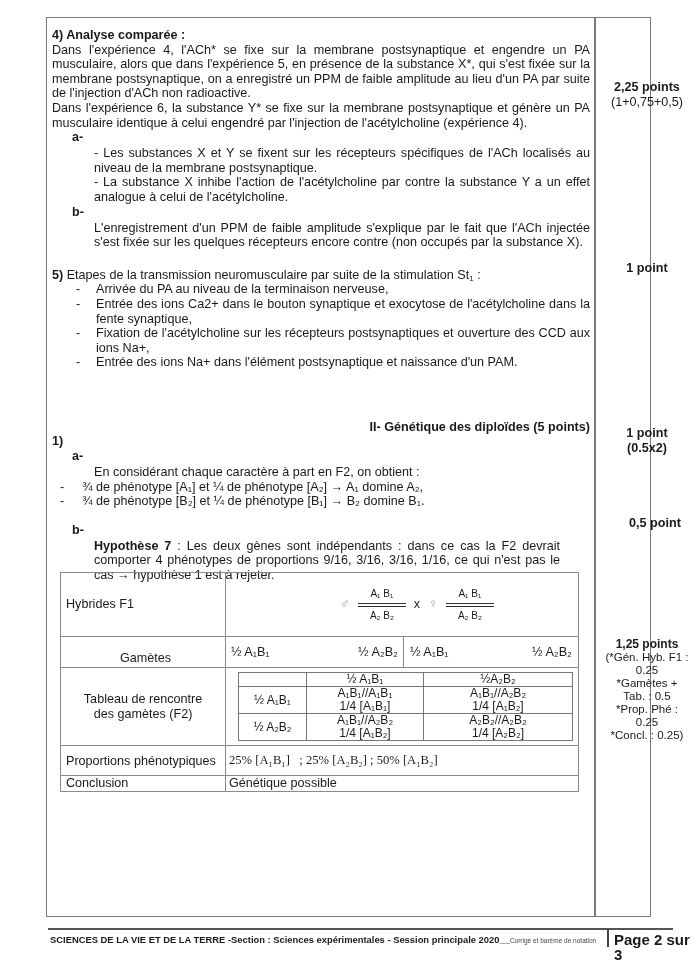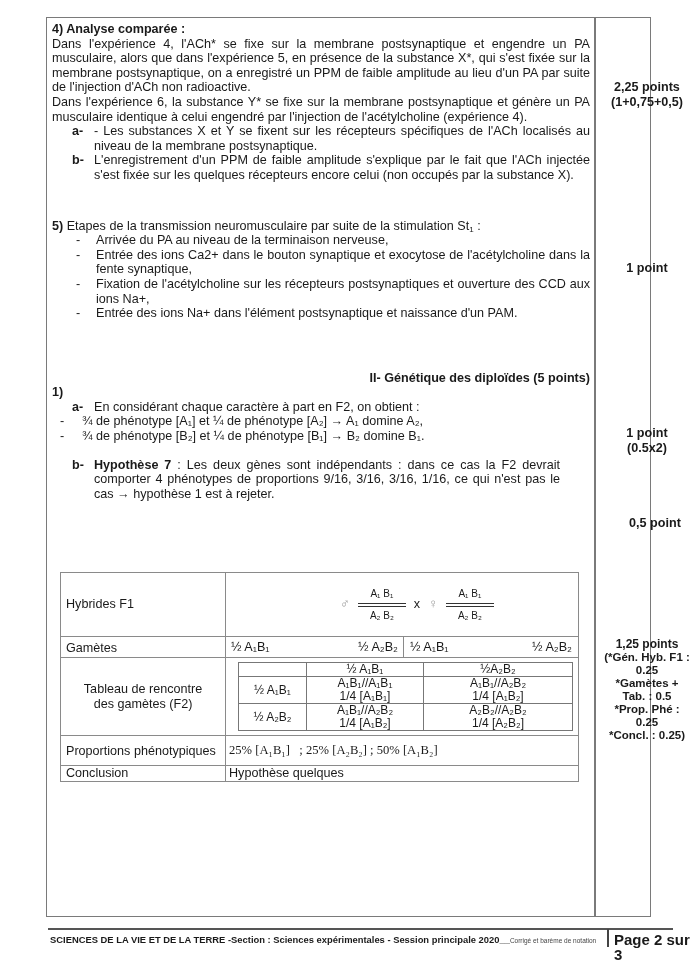--- a/index.html
+++ b/index.html
@@ -2,32 +2,32 @@
 <html><head>
 <meta charset="utf-8">
 <style>
   * { box-sizing: border-box; margin: 0; padding: 0; }
   html, body { width: 698px; height: 960px; background: #ffffff; overflow: hidden; }
   body { font-family: "Liberation Sans", sans-serif; color: #1a1a1a; font-size: 12.6px; line-height: 14.6px; position: relative; }
 
   .frame { position: absolute; left: 46px; top: 17px; width: 605px; height: 900px; border: 1.5px solid #7a7a7a; }
   .col-divider { position: absolute; left: 594px; top: 17px; width: 1.5px; height: 900px; background: #7a7a7a; }
 
-  .content { position: absolute; left: 52px; top: 22px; width: 538px; }
+  .content { position: absolute; left: 52px; top: 28px; width: 538px; }
   .pts { position: absolute; width: 100px; left: 597px; text-align: center; font-weight: bold; }
-  .pts .sub { font-weight: bold; }
+  .pts .sub { font-weight: normal; }
 
   .just { text-align: justify; }
   b, .b { font-weight: bold; }
   sub, sup { font-size: 8px; line-height: 0; }
   sub { vertical-align: -2px; }
 
   .item { display: flex; }
   .item .lbl { font-weight: bold; width: 22px; flex: 0 0 22px; }
-  .item .txt { flex: 1; text-align: justify; }
+  .item .txt { flex: 1; text-align: justify; margin-top: 16px; }
   .dash { display: flex; }
   .dash .d { width: 44px; flex: 0 0 44px; padding-left: 24px; }
   .dash .t { flex: 1; text-align: justify; }
 
   .gen-table { position: absolute; left: 60px; top: 572px; width: 519px; border-collapse: collapse; font-size: 12.6px; }
   .gen-table td { border: 1.3px solid #8a8a8a; vertical-align: middle; margin-left: 8px; }
   .gen-table .rlabel { width: 165px; padding-left: 5px; }
   .cross { display: flex; align-items: center; justify-content: center; gap: 8px; padding-left: 30px; }
   .frac { display: inline-flex; flex-direction: column; align-items: center; font-size: 10px; line-height: 12px; }
   .frac .bar { width: 48px; border-top: 1.2px solid #333; border-bottom: 1.2px solid #333; height: 4px; margin: 3px 0; }
@@ -51,29 +51,30 @@
 <div class="content">
 
   <div>
     <div class="b">4) Analyse comparée :</div>
     <div class="just">Dans l'expérience 4, l'ACh* se fixe sur la membrane postsynaptique et engendre un PA musculaire, alors que dans l'expérience 5, en présence de la substance X*, qui s'est fixée sur la membrane postsynaptique, on a enregistré un PPM de faible amplitude au lieu d'un PA par suite de l'injection d'ACh non radioactive.</div>
     <div class="just">Dans l'expérience 6, la substance Y* se fixe sur la membrane postsynaptique et génère un PA musculaire identique à celui engendré par l'injection de l'acétylcholine (expérience 4).</div>
     <div class="item" style="padding-left:20px;">
       <span class="lbl">a-</span>
       <span class="txt">
         <span style="display:block">- Les substances X et Y se fixent sur les récepteurs spécifiques de l'ACh localisés au niveau de la membrane postsynaptique.</span>
+        <span style="display:block">- La substance X inhibe l'action de l'acétylcholine par contre la substance Y a un effet analogue à celui de l'acétylcholine.</span>
       </span>
     </div>
     <div class="item" style="padding-left:20px;">
       <span class="lbl">b-</span>
-      <span class="txt">L'enregistrement d'un PPM de faible amplitude s'explique par le fait que l'ACh injectée s'est fixée sur les quelques récepteurs encore celui (non occupés par la substance X).</span>
+      <span class="txt">L'enregistrement d'un PPM de faible amplitude s'explique par le fait que l'ACh injectée s'est fixée sur les quelques récepteurs encore contre (non occupés par la substance X).</span>
     </div>
   </div>
 
-  <div style="margin-top:36px;">
+  <div style="margin-top:18px;">
     <div>
       <b>5)</b>
       <span>Etapes de la transmission neuromusculaire par suite de la stimulation St</span><sub>1</sub><span> :</span>
     </div>
     <div class="dash">
         <span class="d">-</span>
         <span class="t">Arrivée du PA au niveau de la terminaison nerveuse,</span>
       </div>
     <div class="dash">
         <span class="d">-</span>
@@ -148,21 +149,21 @@
         <span>x</span>
         <span class="sex">♀</span>
         <span class="frac">
           <span>A₁  B₁</span>
           <span class="bar"></span>
           <span>A₂  B₂</span>
         </span>
       </div>
     </td>
   </tr>
-  <tr style="height:21px;">
+  <tr style="height:31px;text-align:center;">
     <td class="rlabel" style="vertical-align:bottom;padding-bottom:1px;">Gamètes</td>
     <td style="width:178px;">
       <div style="display:flex;justify-content:space-between;padding:0 5px;">
         <span>½ A₁B₁</span>
         <span>½ A₂B₂</span>
       </div>
     </td>
     <td>
       <div style="display:flex;justify-content:space-between;padding:0 6px;">
         <span>½ A₁B₁</span>
@@ -205,21 +206,21 @@
       </tbody>
           </table>
     </td>
   </tr>
   <tr style="height:30px;">
     <td class="rlabel" style="line-height:14px;">Proportions phénotypiques</td>
     <td colspan="2" style="padding-left:3px;white-space:pre;font-family:Liberation Serif, serif;">25% [A₁B₁]   ; 25% [A₂B₂] ; 50% [A₁B₂]</td>
   </tr>
   <tr style="height:15px;">
     <td class="rlabel">Conclusion</td>
-    <td colspan="2" style="padding-left:3px;">Hypothèse quelques</td>
+    <td colspan="2" style="padding-left:3px;">Génétique possible</td>
   </tr>
 </tbody>
   </table>
 
 <div class="footer-line"></div>
 <div class="footer">
   <span>SCIENCES DE LA VIE ET DE LA TERRE -Section : Sciences expérimentales - Session principale 2020__</span><span class="small">Corrigé et barème de notation</span>
 </div>
 <div class="footer-sep"></div>
 <div class="page">Page 2 sur 3</div>

